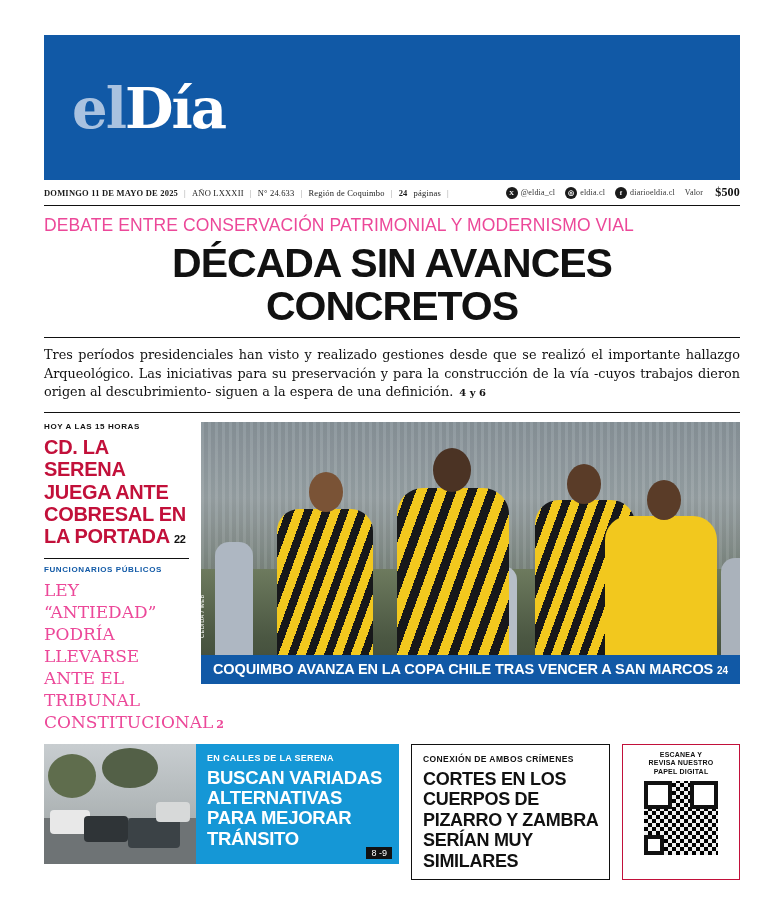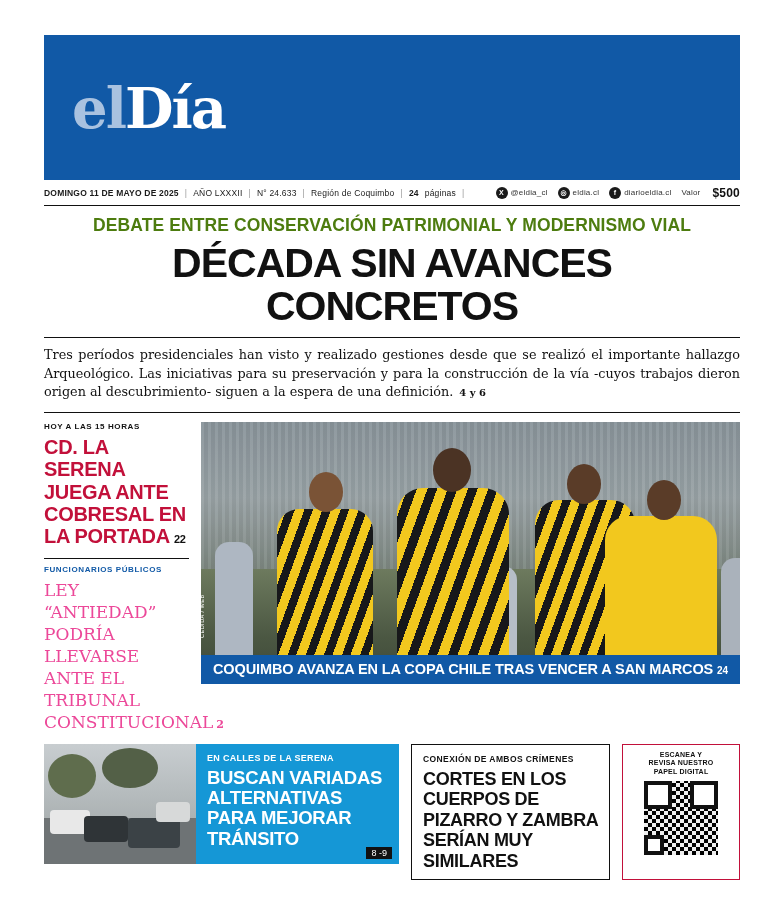--- a/index.html
+++ b/index.html
@@ -39,20 +39,21 @@
 
   
   .infobar {
     display: flex;
     align-items: center;
     height: 26px;
     border-bottom: 1px solid #111;
     font-size: 8.5px;
     color: #1a1a1a;
     letter-spacing: .2px;
+    font-family: Liberation Serif, serif;
   }
   .infobar .left { display: flex; align-items: center; gap: 6px; }
   .infobar .date { font-weight: bold; font-size: 8.5px; }
   .infobar .sep { color: #9a9a9a; }
   .infobar .right {
     margin-left: auto;
     display: flex;
     align-items: center;
     gap: 10px;
     font-size: 8px;
@@ -63,23 +64,22 @@
     width: 12px; height: 12px; border-radius: 50%;
     background: #1a1a1a; color: #fff; font-size: 7px; font-weight: bold;
     margin-right: 3px;
   }
   .handle { display: flex; align-items: center; }
   .price-label { font-size: 8px; color: #333; }
   .price { font-weight: bold; font-size: 12px; color: #111; margin-left: 2px; }
 
   
   .kicker {
-    text-align: center;
-    color: #4d7c0f;
-    font-weight: bold;
+    color: #ec4899;
+    font-weight: normal;
     font-size: 17.5px;
     letter-spacing: .1px;
     padding: 9px 0 6px;
   }
   .headline {
     text-align: center;
     font-family: "Liberation Sans", sans-serif;
     font-weight: bold;
     font-size: 41px;
     line-height: 1.04;

